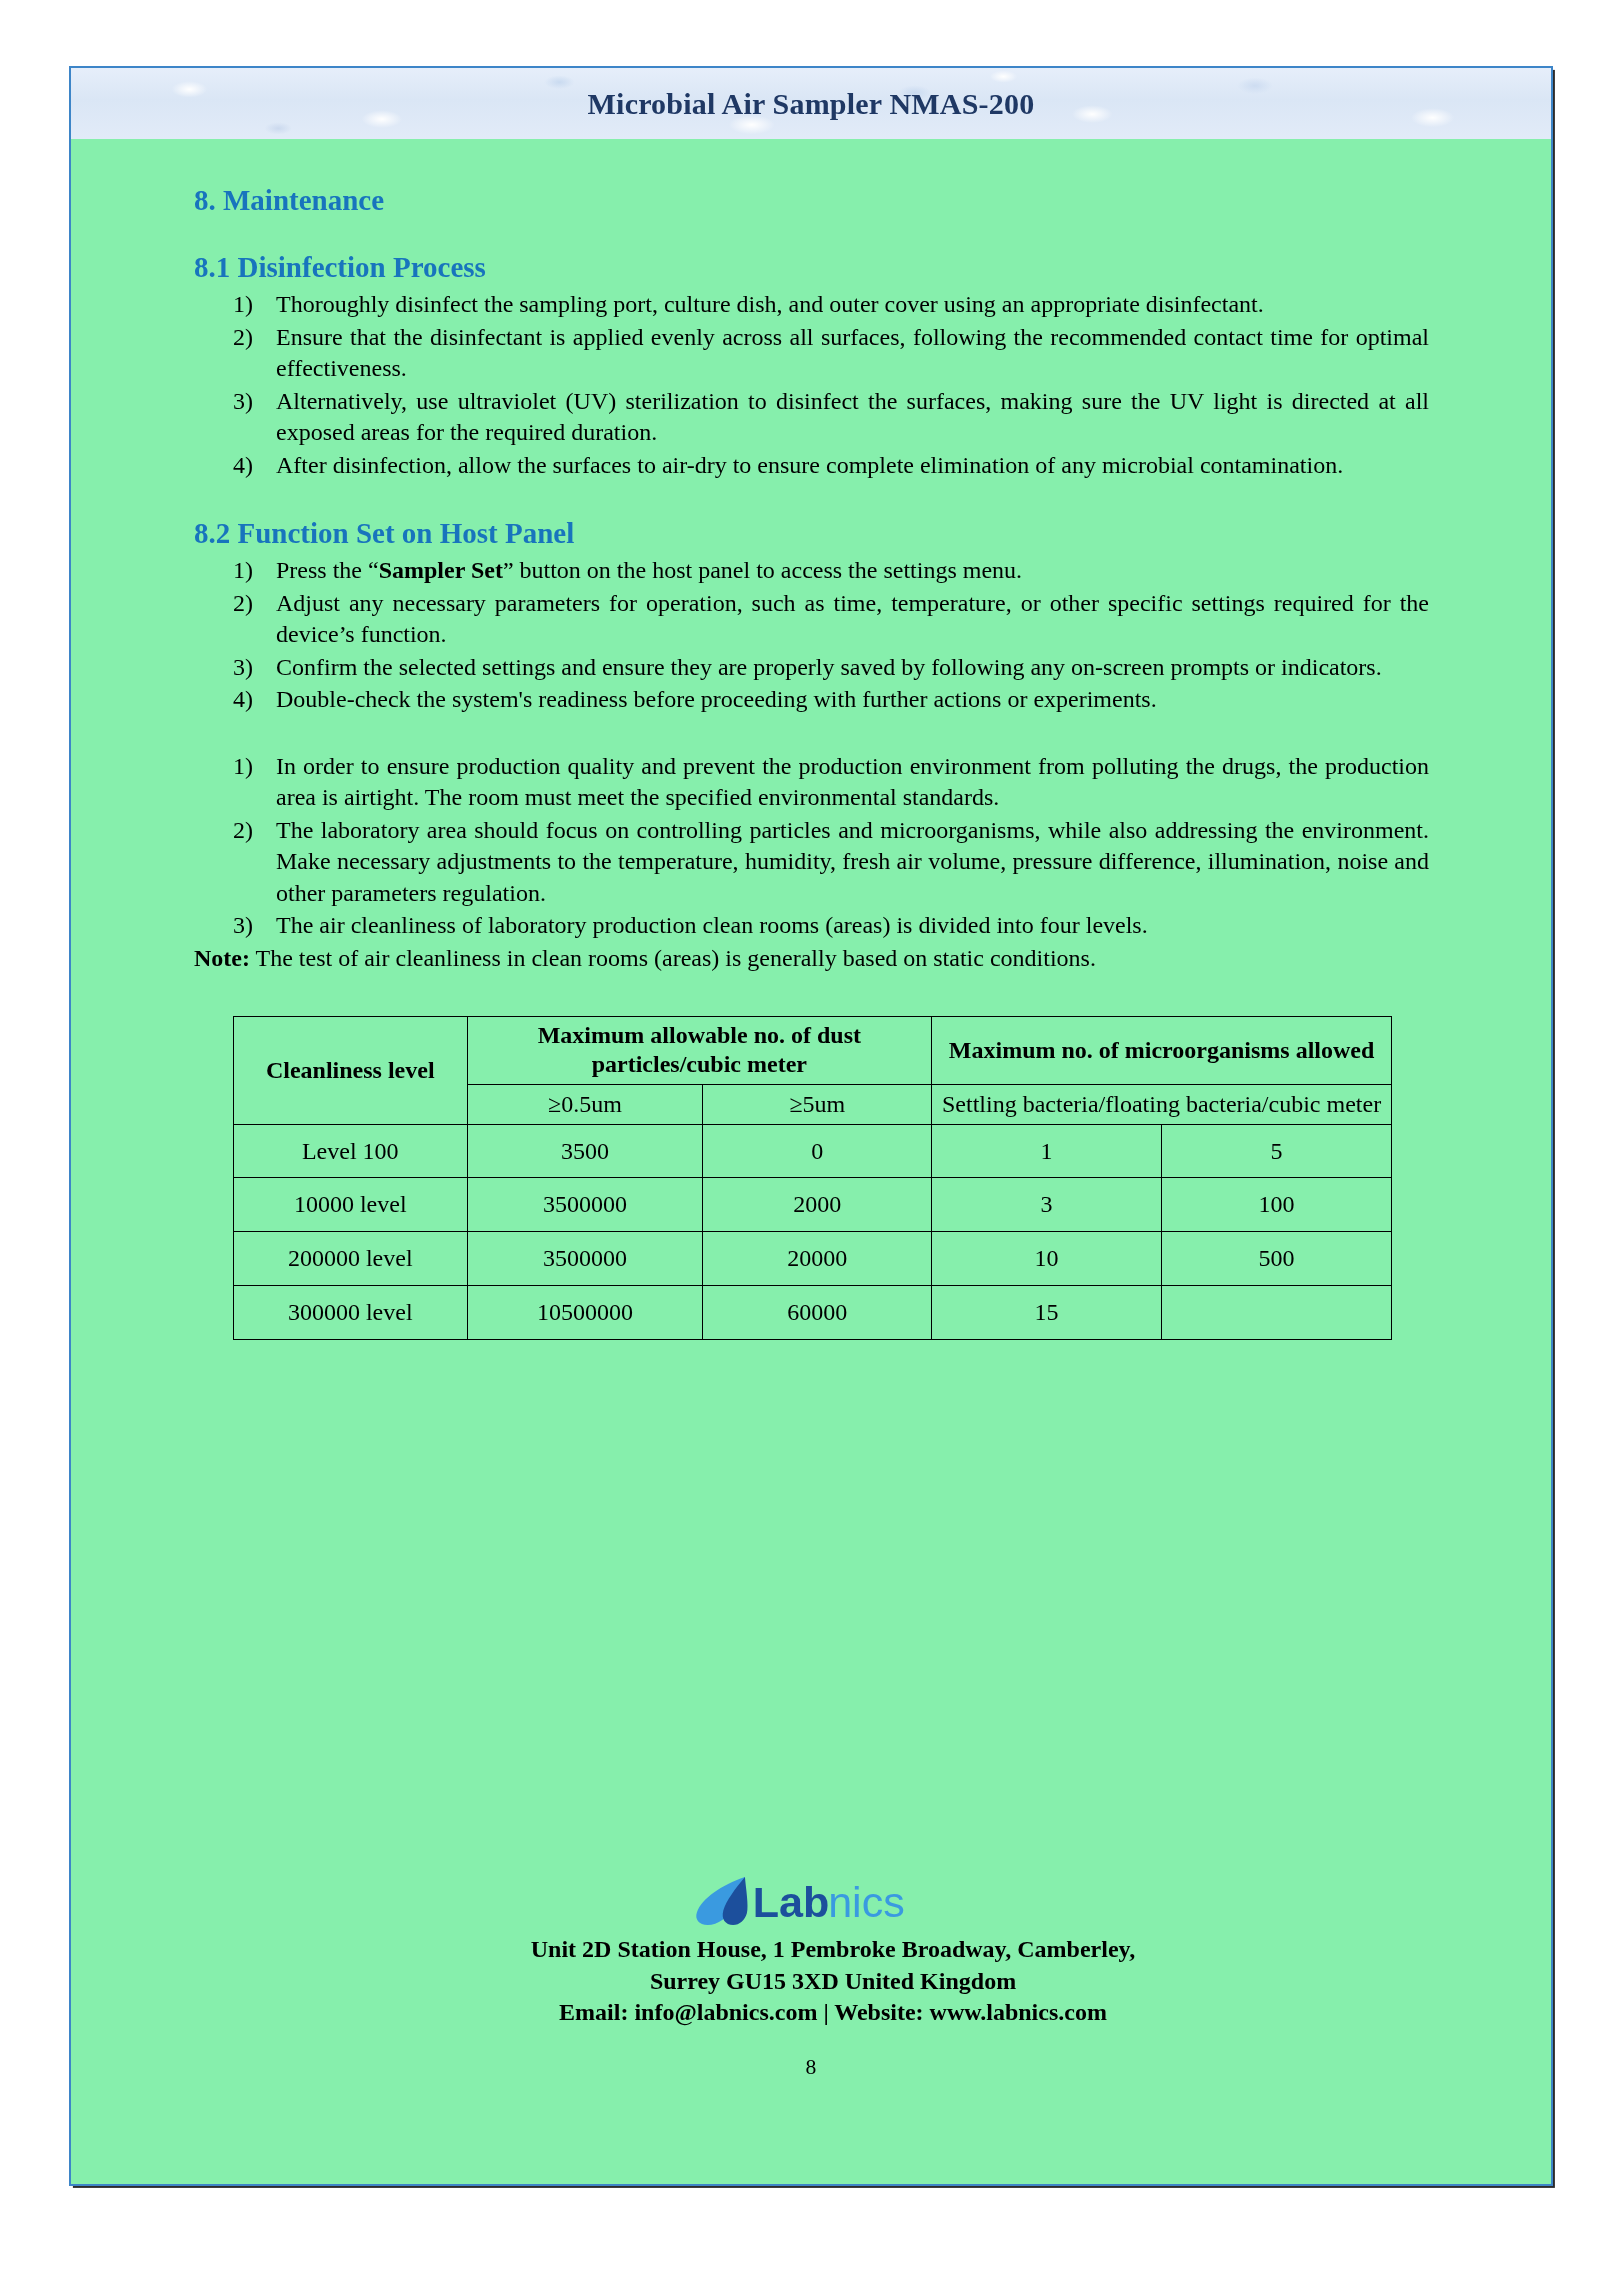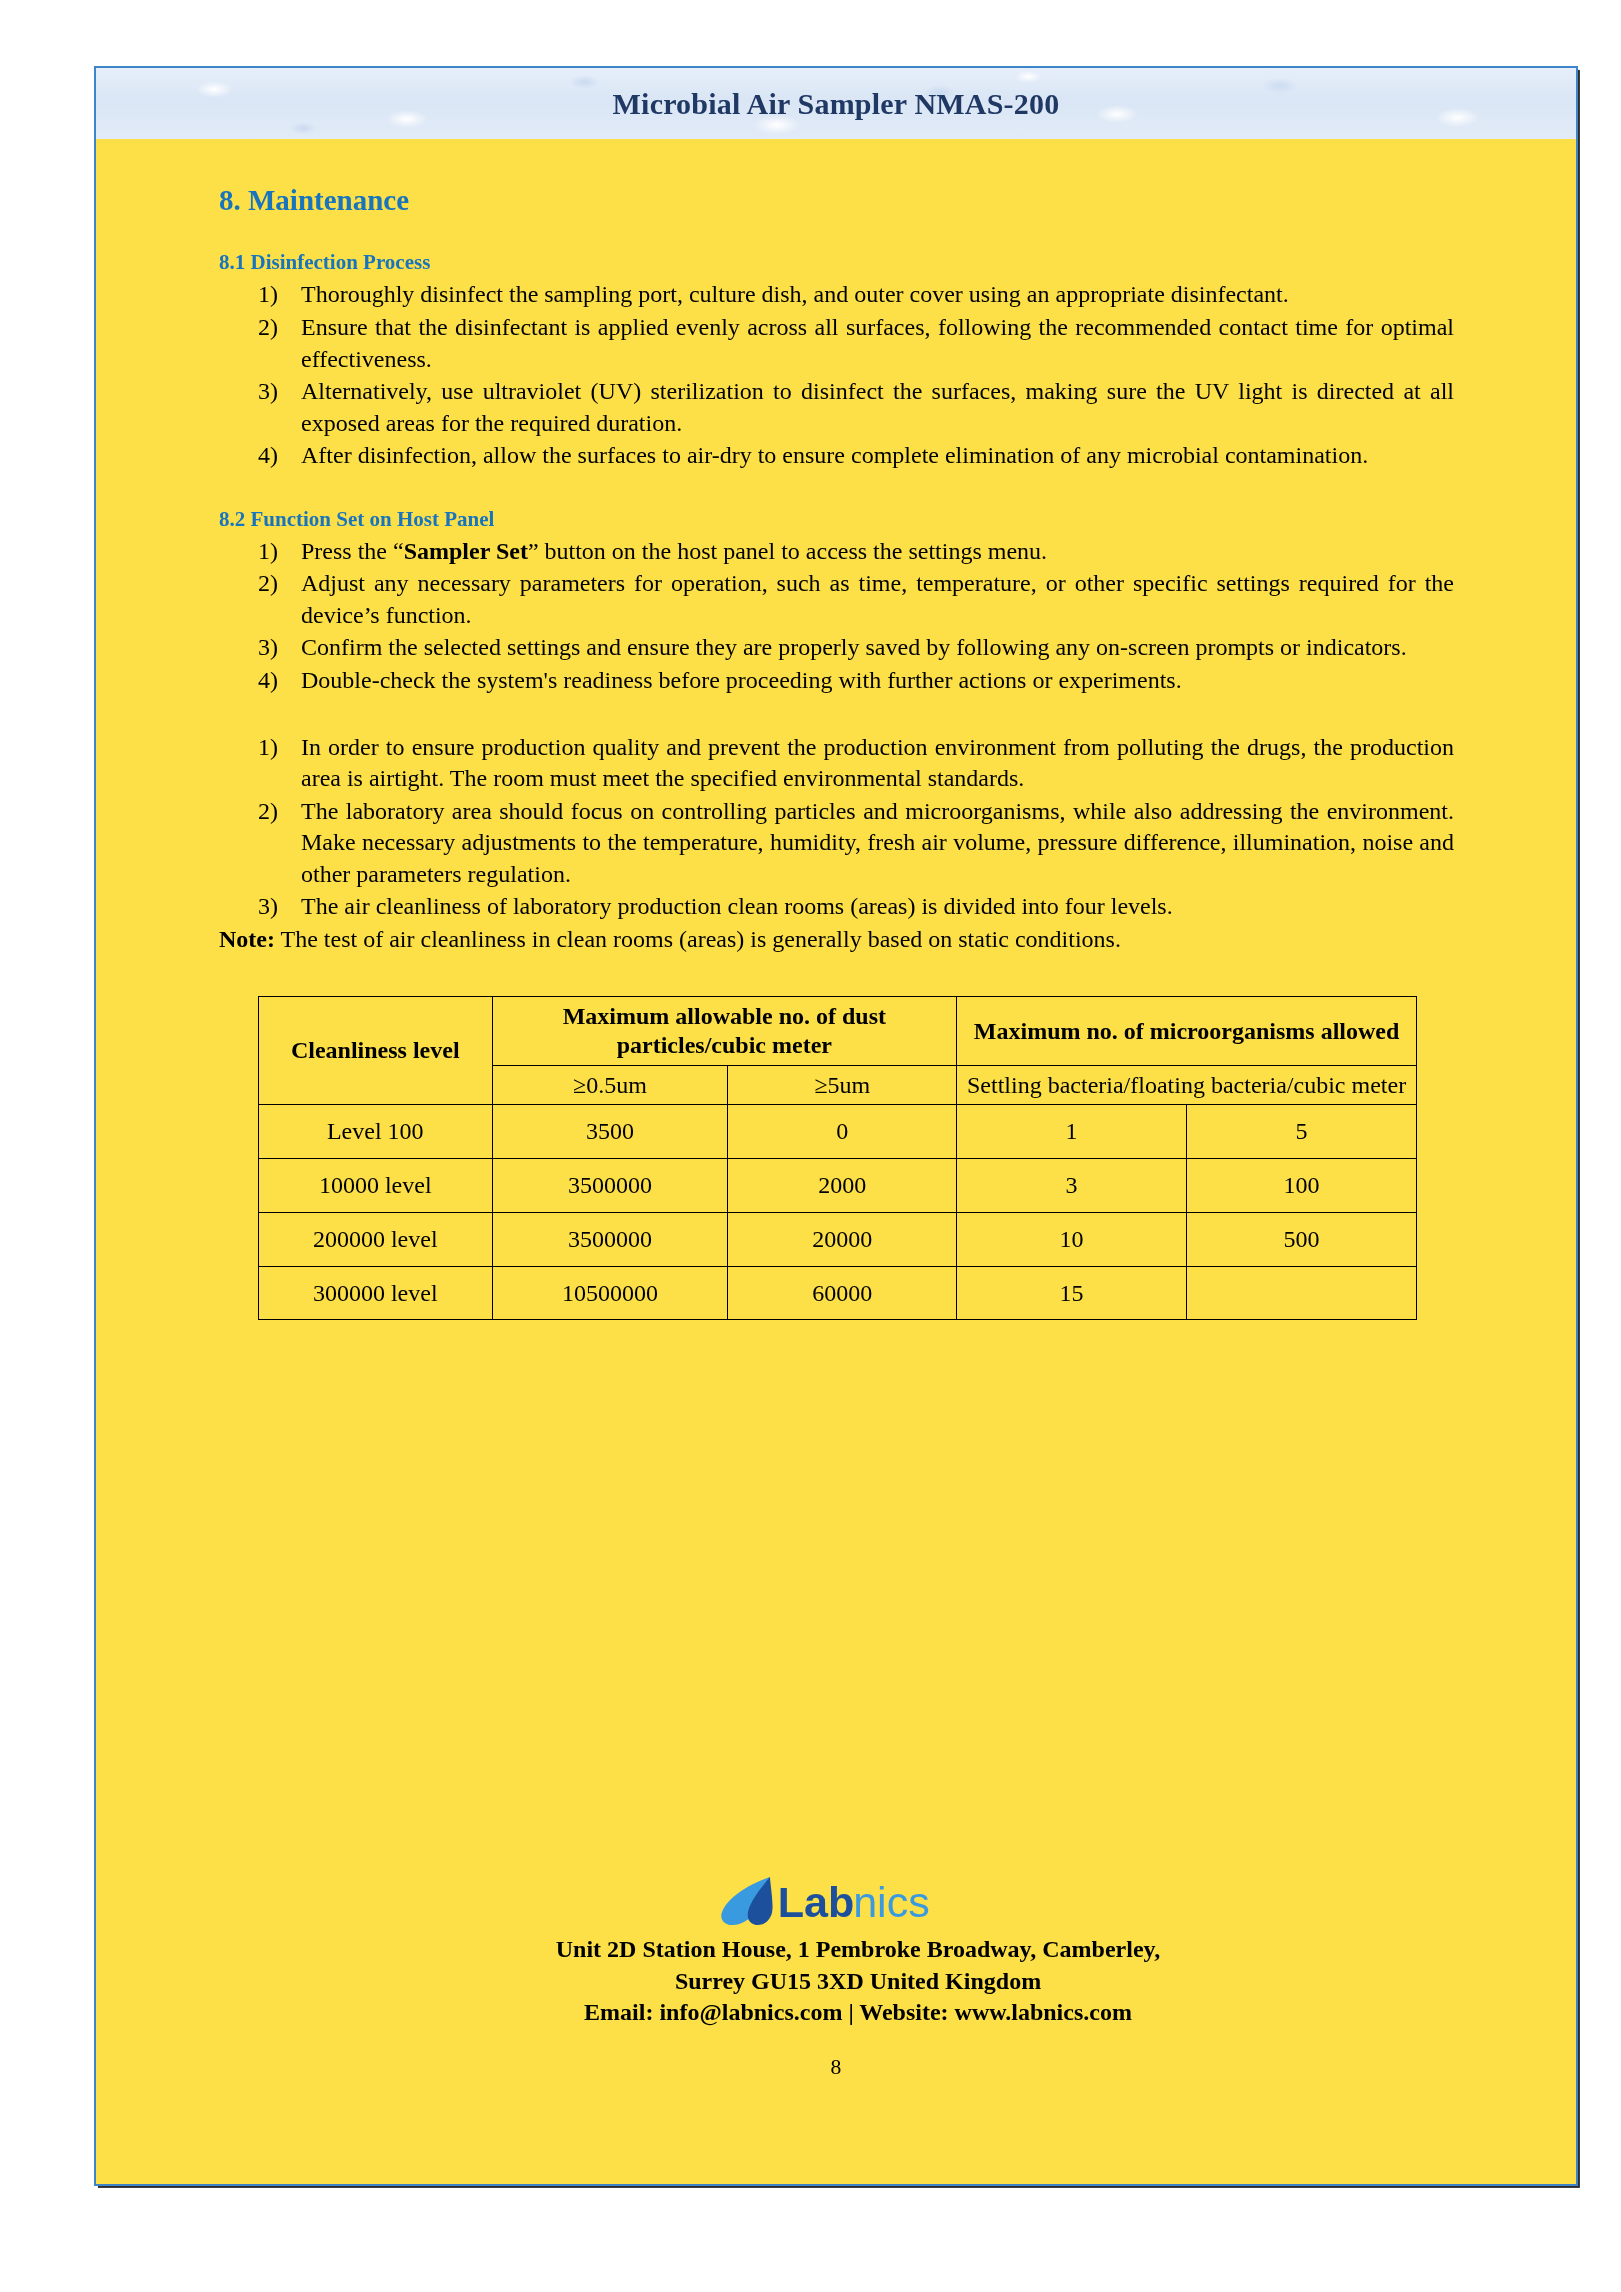--- a/index.html
+++ b/index.html
@@ -17,23 +17,22 @@
 
   
   #page-frame {
     position: absolute;
     left: 69px;
     top: 66px;
     width: 1484px;
     height: 2120px;
     border: 2px solid #3d85c8;
     box-shadow: 2.9px 2.9px 0 -1px #2b2b2b;
-    background: #fde047;
+    background: #86efac;
     box-sizing: border-box;
-    margin-left: 25px;
   }
 
   
   #header-band {
     position: absolute;
     left: 0;
     top: 0;
     right: 0;
     height: 71px;
     background-color: #dde8f6;
@@ -74,21 +73,21 @@
     font-family: "Liberation Serif", "DejaVu Serif", serif;
     font-weight: bold;
     font-size: 29px;
     color: #1874bd;
     margin: 0 0 33px 0;
     line-height: 1.15;
   }
   h2.subsection-title {
     font-family: "Liberation Serif", "DejaVu Serif", serif;
     font-weight: bold;
-    font-size: 21px;
+    font-size: 29px;
     color: #1874bd;
     margin: 0 0 3.9px 0;
     line-height: 1.2;
   }
   .sub-block { margin-bottom: 35px; }
   .sub-block.last { margin-bottom: 0; }
 
   ol.numlist {
     list-style: none;
     margin: 0;

